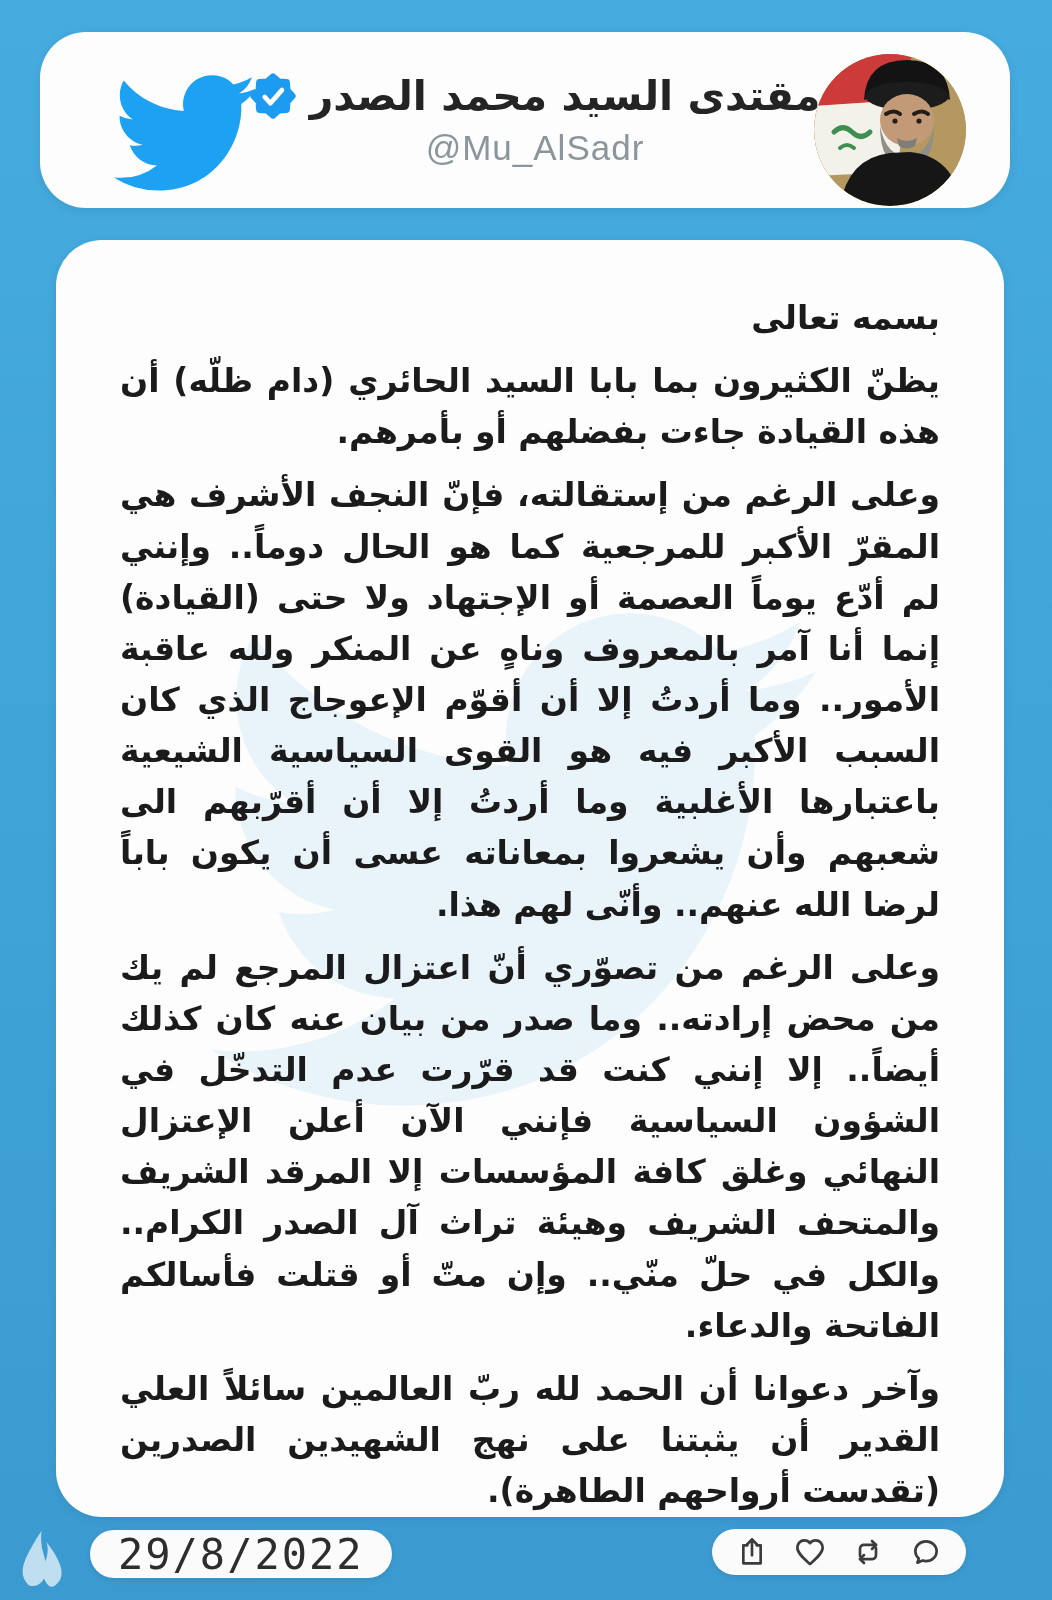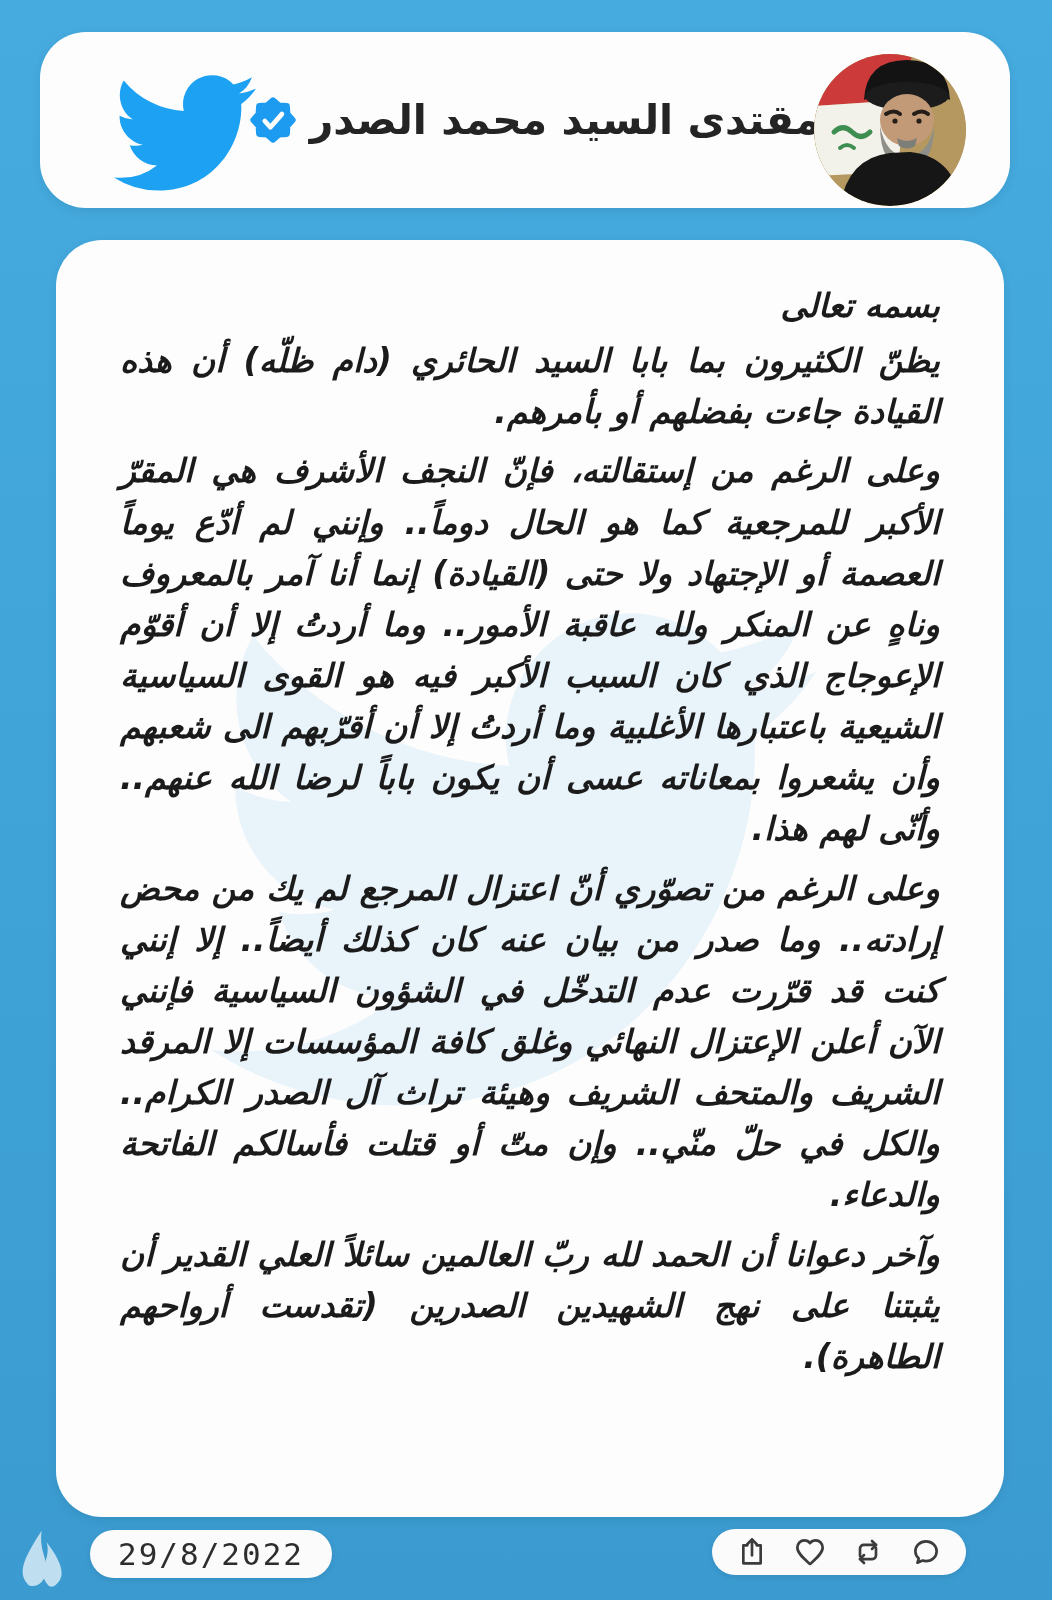--- a/index.html
+++ b/index.html
@@ -57,33 +57,33 @@
   }
   .bird-watermark svg{width:100%;height:100%;}
   .tweet-text{
     position:absolute;inset:0;
     padding:40px 64px 28px 64px;
     direction:rtl;
     text-align:justify;
     font-size:33px;font-weight:bold;color:#1b1b1b;
     line-height:1.55;
   }
-  .tweet-text p{margin:0 0 8px 0;font-style:italic;}
+  .tweet-text p{margin:12px 0 8px 0;}
   .basmala{text-align:right;margin-bottom:4px !important;}
   
   .date-pill{
     position:absolute;left:90px;top:1530px;height:48px;
     background:#fbfbfb;border-radius:26px;
     display:flex;align-items:center;padding:0 28px;
     box-shadow:0 2px 6px rgba(0,40,70,.12);
     z-index:3;
   }
   .date-text{
     font-family:"DejaVu Sans Mono",monospace;
-    font-size:31px;color:#2d2d2d;letter-spacing:2px;font-weight:500;
+    font-size:42px;color:#2d2d2d;letter-spacing:2px;font-weight:500;
   }
   .actions-pill{
     position:absolute;right:86px;top:1529px;height:46px;
     background:#fbfbfb;border-radius:24px;
     display:flex;align-items:center;gap:26px;padding:0 24px;
     box-shadow:0 2px 6px rgba(0,40,70,.12);
     z-index:3;
   }
   .act{width:32px;height:32px;display:inline-block;}
   .act svg{width:100%;height:100%;}
@@ -109,20 +109,21 @@
     <div class="id-block">
       <div class="name-row">
         <span class="display-name">مقتدى السيد محمد الصدر</span>
         <span class="badge">
           <svg viewBox="-14 -14 28 28">
             <path fill="#1d9bf0" stroke="#1d9bf0" stroke-width="3.6" stroke-linejoin="round" d="M12 0 L8.78 3.64 L8.49 8.49 L3.64 8.78 L0 12 L-3.64 8.78 L-8.49 8.49 L-8.78 3.64 L-12 0 L-8.78 -3.64 L-8.49 -8.49 L-3.64 -8.78 L0 -12 L3.64 -8.78 L8.49 -8.49 L8.78 -3.64 Z"></path>
             <path fill="none" stroke="#ffffff" stroke-width="2.9" stroke-linecap="round" stroke-linejoin="round" d="M-5 .6 L-1.6 4.4 L5.4 -3.6"></path>
           </svg>
         </span>
       </div>
+      <div class="handle">@Mu_AlSadr</div>
     </div>
 
     <div class="avatar">
       <svg viewBox="0 0 152 152">
         <defs>
             <clipPath id="avclip">
               <circle cx="76" cy="76" r="76"></circle>
             </clipPath>
           </defs>
         <g clip-path="url(#avclip)">

